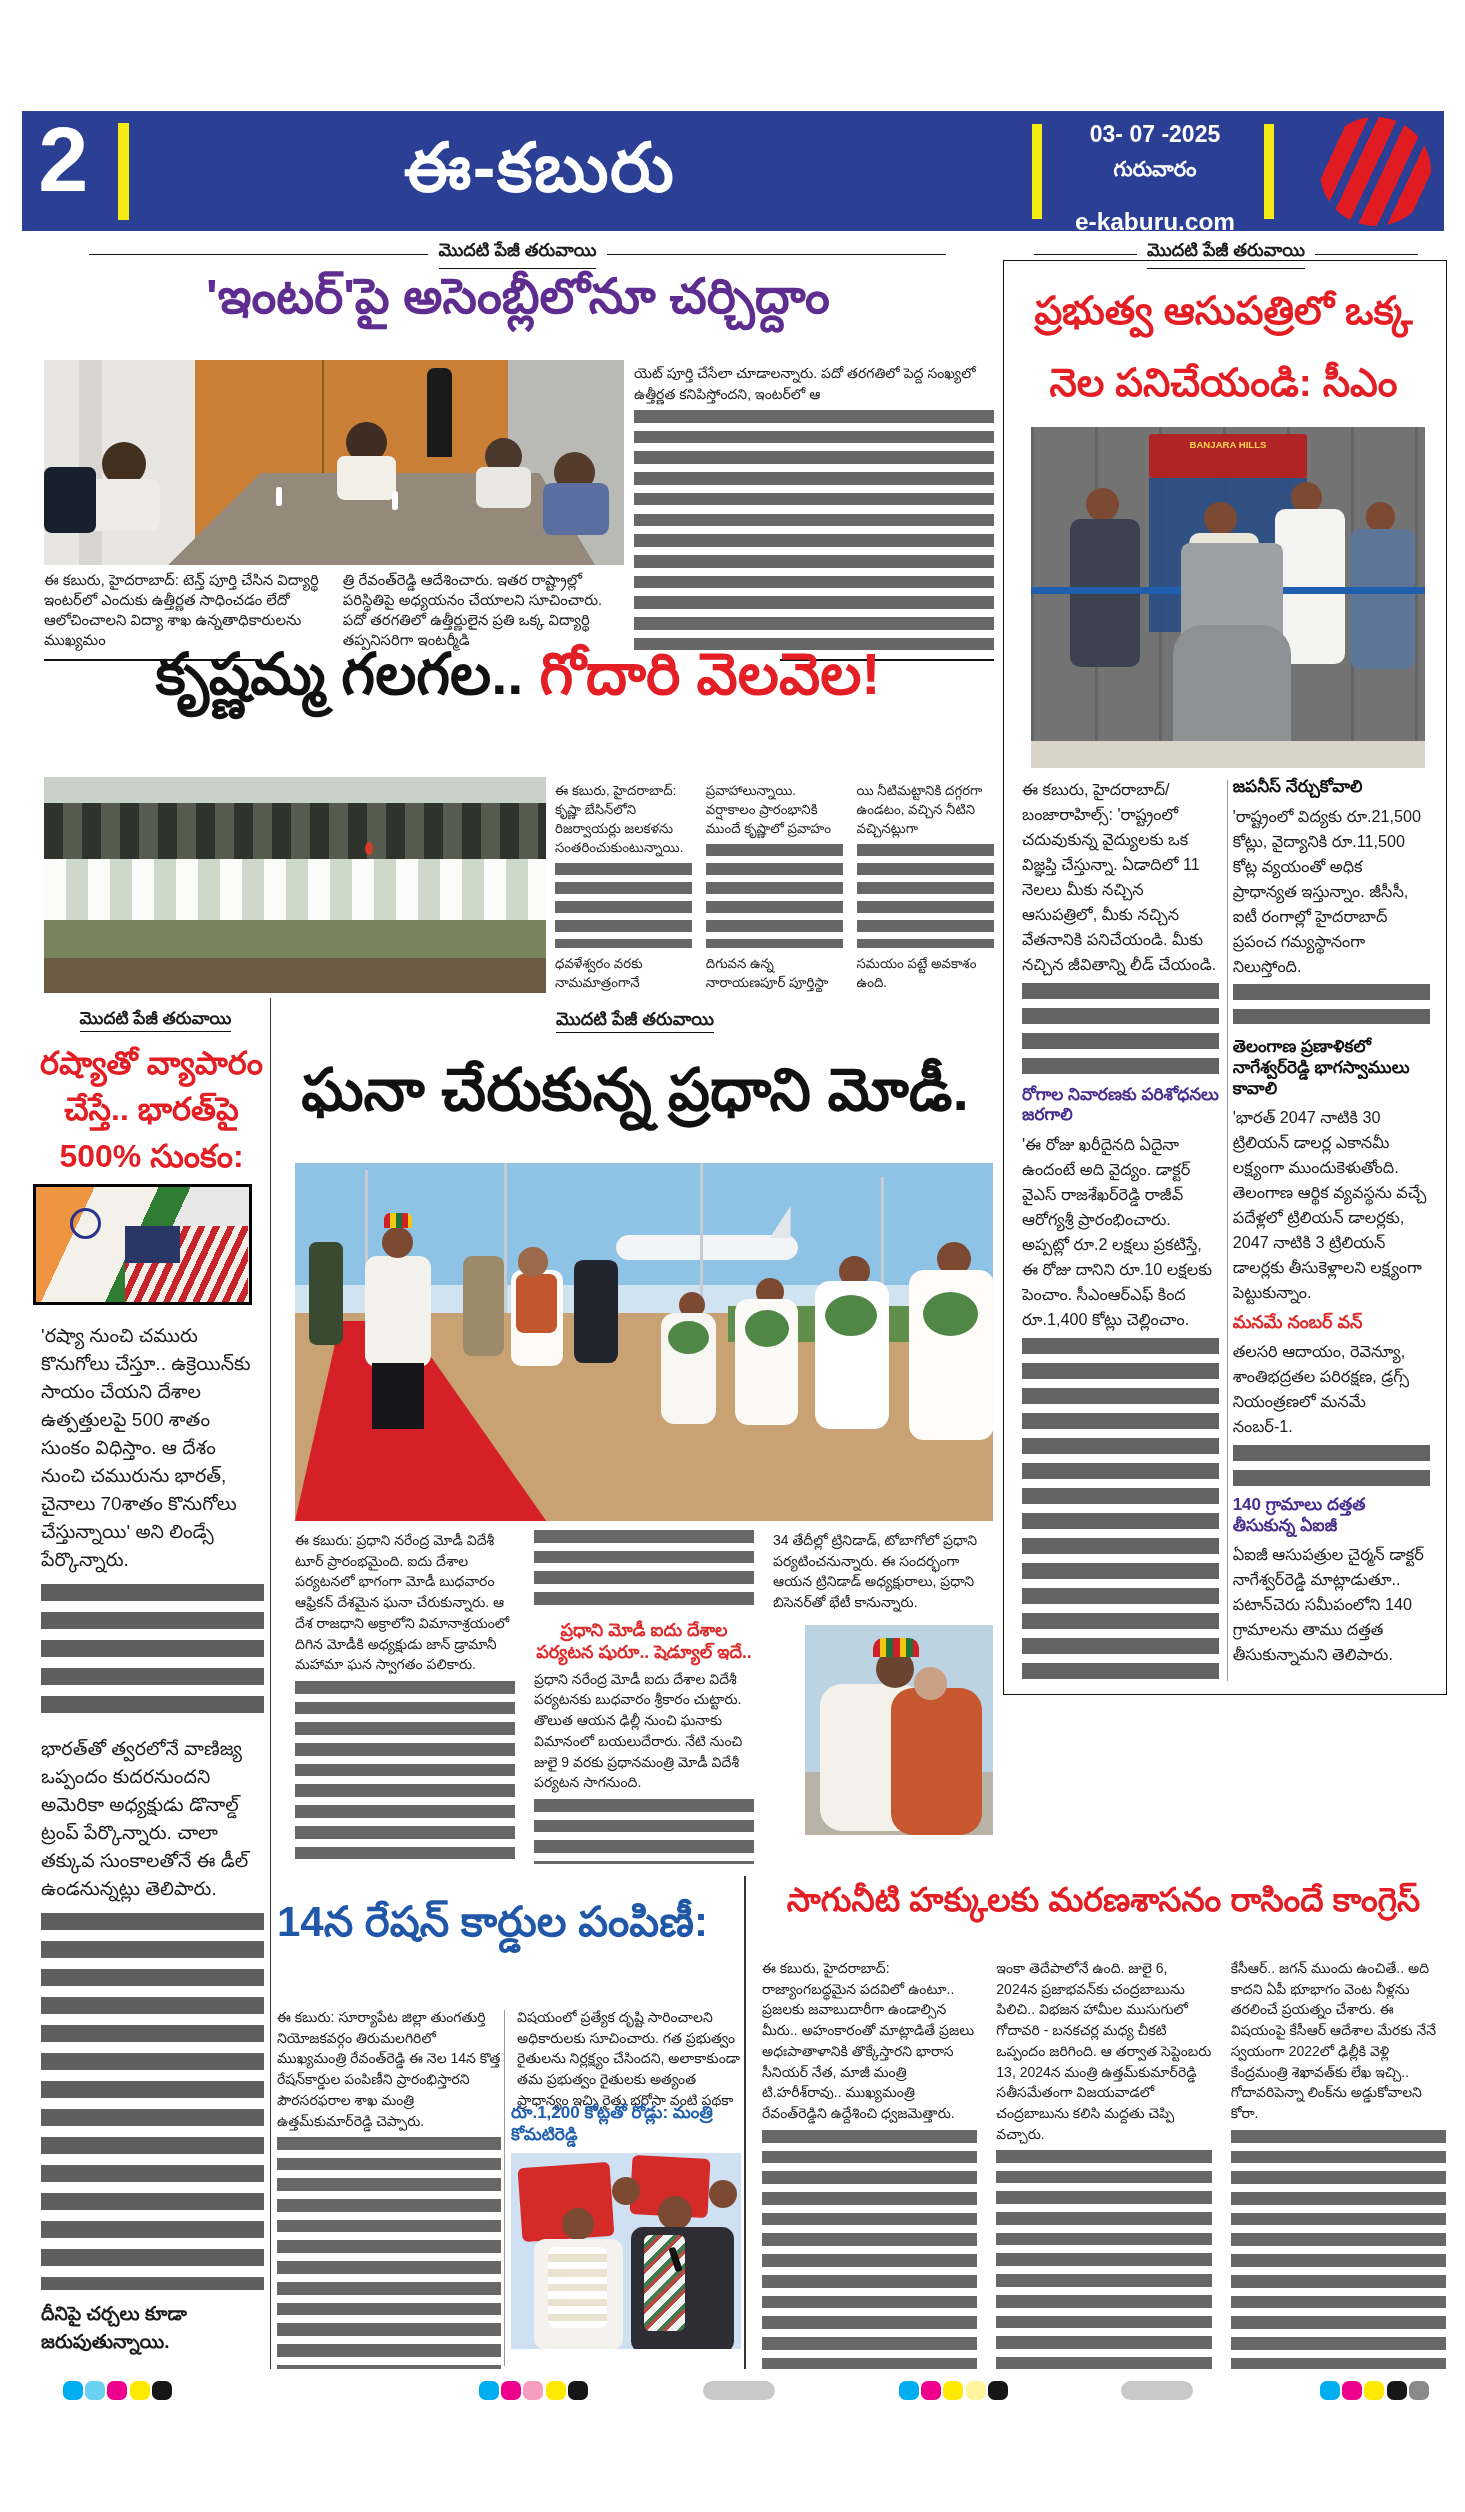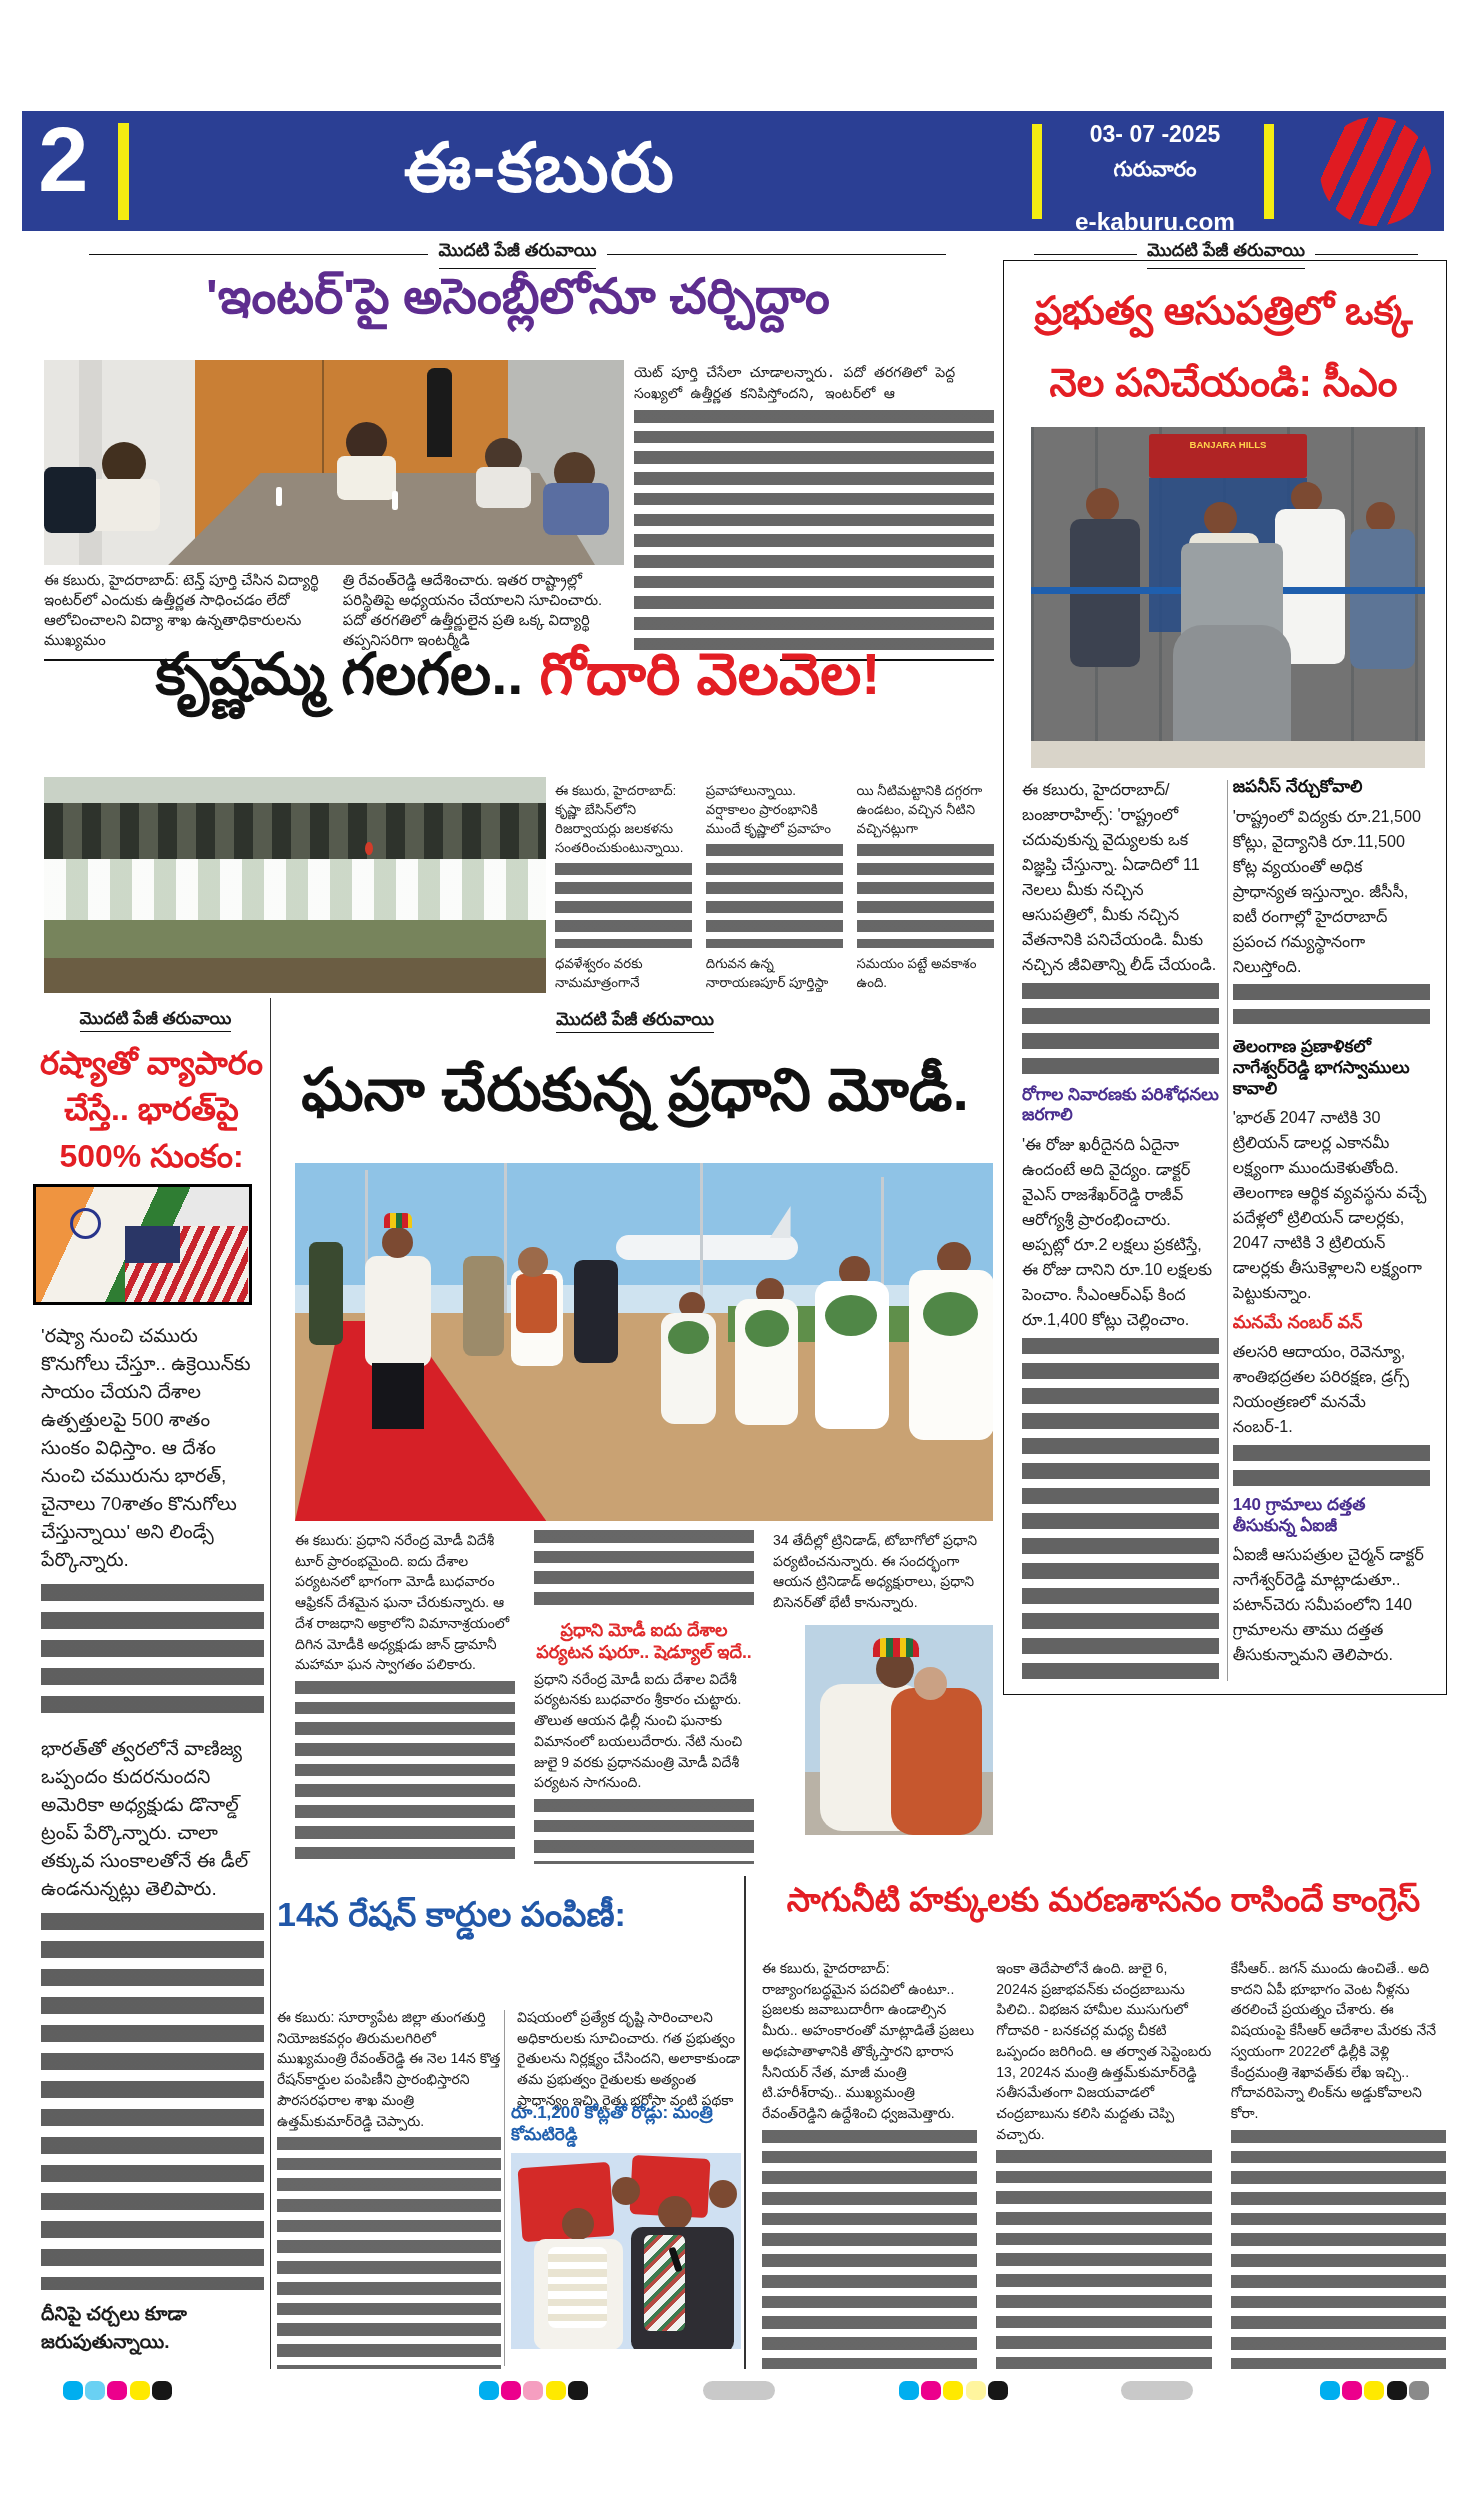--- a/index.html
+++ b/index.html
@@ -85,21 +85,21 @@
     <div class="abs" style="left:74.5%;top:52%;width:55px;height:41px;background:#e9e7e2;border-radius:7.4px;"></div>
     <div class="abs" style="left:10%;top:40%;width:44px;height:44px;border-radius:50%;background:#42301f;"></div>
     <div class="abs" style="left:6%;top:58%;width:81px;height:52px;background:#efece5;border-radius:8.9px;"></div>
     <div class="abs" style="left:0%;top:52%;width:52px;height:66px;background:#17202c;border-radius:7.4px;"></div>
     <div class="abs" style="left:88%;top:45%;width:41px;height:41px;border-radius:50%;background:#553c2a;"></div>
     <div class="abs" style="left:86%;top:60%;width:66px;height:52px;background:#5a6ea1;border-radius:8.9px;"></div>
     <div class="abs" style="left:40%;top:62%;width:5.9px;height:19px;background:#fff;border-radius:2.2px;"></div>
     <div class="abs" style="left:60%;top:64%;width:5.9px;height:19px;background:#fff;border-radius:2.2px;"></div>
   </div>
 
-  <div class="abs colrow" style="left:634px;top:363px;width:360px;height:289px;gap:14.8px;font-family:Liberation Mono, monospace;">
+  <div class="abs colrow" style="left:634px;top:363px;width:360px;height:289px;gap:14.8px;">
     <div class="col body19">
       <span>యెట్ పూర్తి చేసేలా చూడాలన్నారు. పదో తరగతిలో పెద్ద సంఖ్యలో ఉత్తీర్ణత కనిపిస్తోందని, ఇంటర్‌లో ఆ</span>
       <div class="fill g28"></div>
     </div>
   </div>
 
   <div class="abs colrow" style="left:44px;top:570px;width:580px;height:83px;gap:17.7px;">
     <div class="col body20">
       <span>ఈ కబురు, హైదరాబాద్: టెన్త్ పూర్తి చేసిన విద్యార్థి ఇంటర్‌లో ఎందుకు ఉత్తీర్ణత సాధించడం లేదో ఆలోచించాలని విద్యా శాఖ ఉన్నతాధికారులను ముఖ్యమం</span>
     </div>
@@ -263,21 +263,21 @@
   </div>
 
   <div class="photo" style="left:805px;top:1625px;width:188px;height:210px;background:linear-gradient(180deg,#bcd3e4 0 70%,#b9b2a6 70%);">
     <div class="abs" style="left:8%;top:28%;width:55%;height:70%;background:#f3f1ea;border-radius:22px;"></div>
     <div class="abs" style="left:46%;top:30%;width:48%;height:70%;background:#c6572e;border-radius:22px;"></div>
     <div class="head" style="left:38%;top:12%;width:38px;height:38px;background:#6b4430;"></div>
     <div class="abs" style="left:36%;top:6%;width:46px;height:19px;background:repeating-linear-gradient(90deg,#d02028 0 6.6px,#f2c811 6.6px 13.3px,#20703c 13.3px 20px);border-radius:10.3px 10.3px 0 0;"></div>
     <div class="head" style="left:58%;top:20%;width:32.5px;height:32.5px;background:#caa184;"></div>
   </div>
 
-  <div class="abs h-blue" style="left:277px;top:1882px;width:465px;font-size:34px;line-height:1.9;">14న రేషన్ కార్డుల పంపిణీ:</div>
+  <div class="abs h-blue" style="left:277px;top:1882px;width:465px;font-size:42px;line-height:1.9;">14న రేషన్ కార్డుల పంపిణీ:</div>
   <div class="abs colrow" style="left:277px;top:2007px;width:464px;height:362px;gap:16.2px;">
     <div class="col body19">
       <span>ఈ కబురు: సూర్యాపేట జిల్లా తుంగతుర్తి నియోజకవర్గం తిరుమలగిరిలో ముఖ్యమంత్రి రేవంత్‌రెడ్డి ఈ నెల 14న కొత్త రేషన్‌కార్డుల పంపిణీని ప్రారంభిస్తారని పౌరసరఫరాల శాఖ మంత్రి ఉత్తమ్‌కుమార్‌రెడ్డి చెప్పారు.</span>
       <div class="fill g28"></div>
     </div>
     <div class="col body19" style="max-width:230px;">
       <span>విషయంలో ప్రత్యేక దృష్టి సారించాలని అధికారులకు సూచించారు. గత ప్రభుత్వం రైతులను నిర్లక్ష్యం చేసిందని, అలాకాకుండా తమ ప్రభుత్వం రైతులకు అత్యంత ప్రాధాన్యం ఇచ్చి రైతు భరోసా వంటి పథకా</span>
     </div>
   </div>
   <div class="abs vrule" style="left:504px;top:2010px;height:356px;width:0.7px;background:#9a9a9a;"></div>

